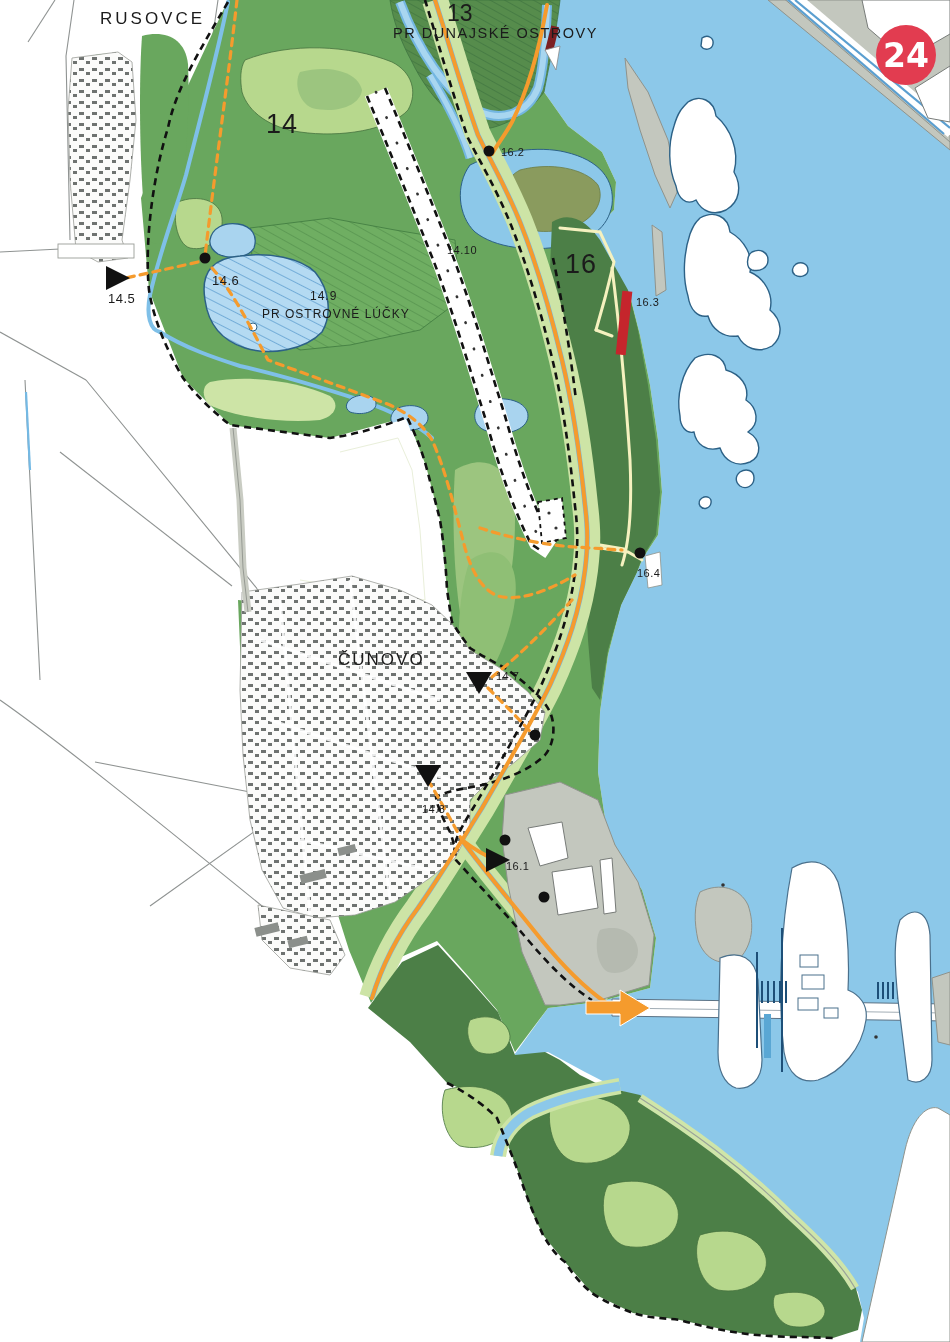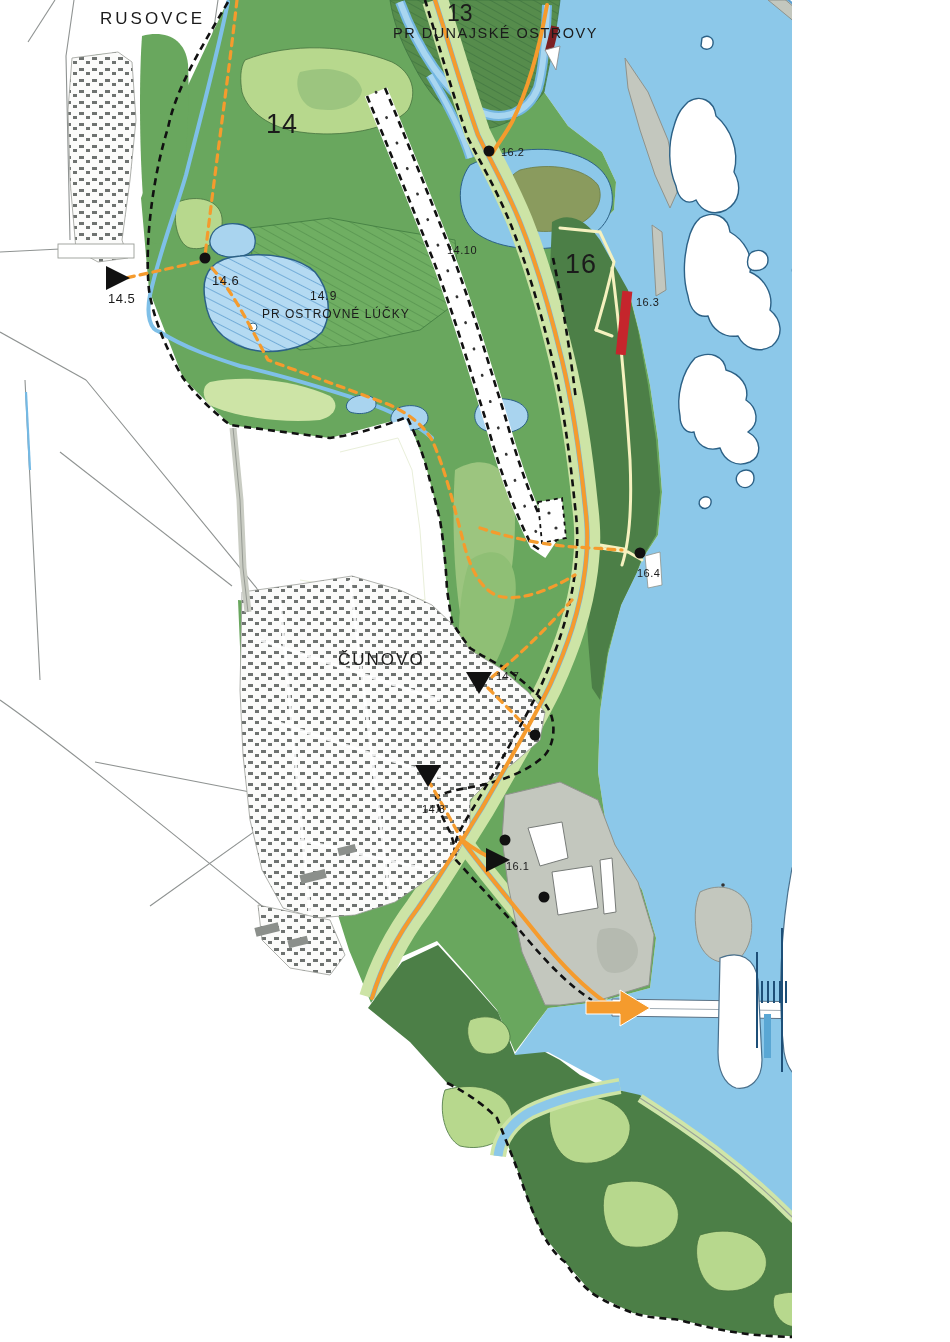--- a/index.html
+++ b/index.html
@@ -1,16 +1,16 @@
 <!DOCTYPE html>
 <html><head>
 <meta charset="utf-8">
 <style>
   html,body{margin:0;padding:0;background:#ffffff;}
-  .stage{position:relative;width:792px;height:1342px;overflow:hidden;background:#fff;}
+  .stage{position:relative;width:950px;height:1342px;overflow:hidden;background:#fff;}
   svg{display:block;}
   .label{font-family:"Liberation Sans",sans-serif;fill:#1b1b1b;}
   .lbl-town{font-size:17px;letter-spacing:3px;}
   .lbl-town2{font-size:17px;letter-spacing:2px;}
   .lbl-zone{font-size:27px;letter-spacing:1px;}
   .lbl-zone-sm{font-size:23px;}
   .lbl-pr{font-size:14.5px;letter-spacing:1.5px;}
   .lbl-pr-sm{font-size:12px;letter-spacing:1px;}
   .lbl-site{font-size:11px;letter-spacing:0.5px;}
   .lbl-site-md{font-size:13px;letter-spacing:0.5px;}

